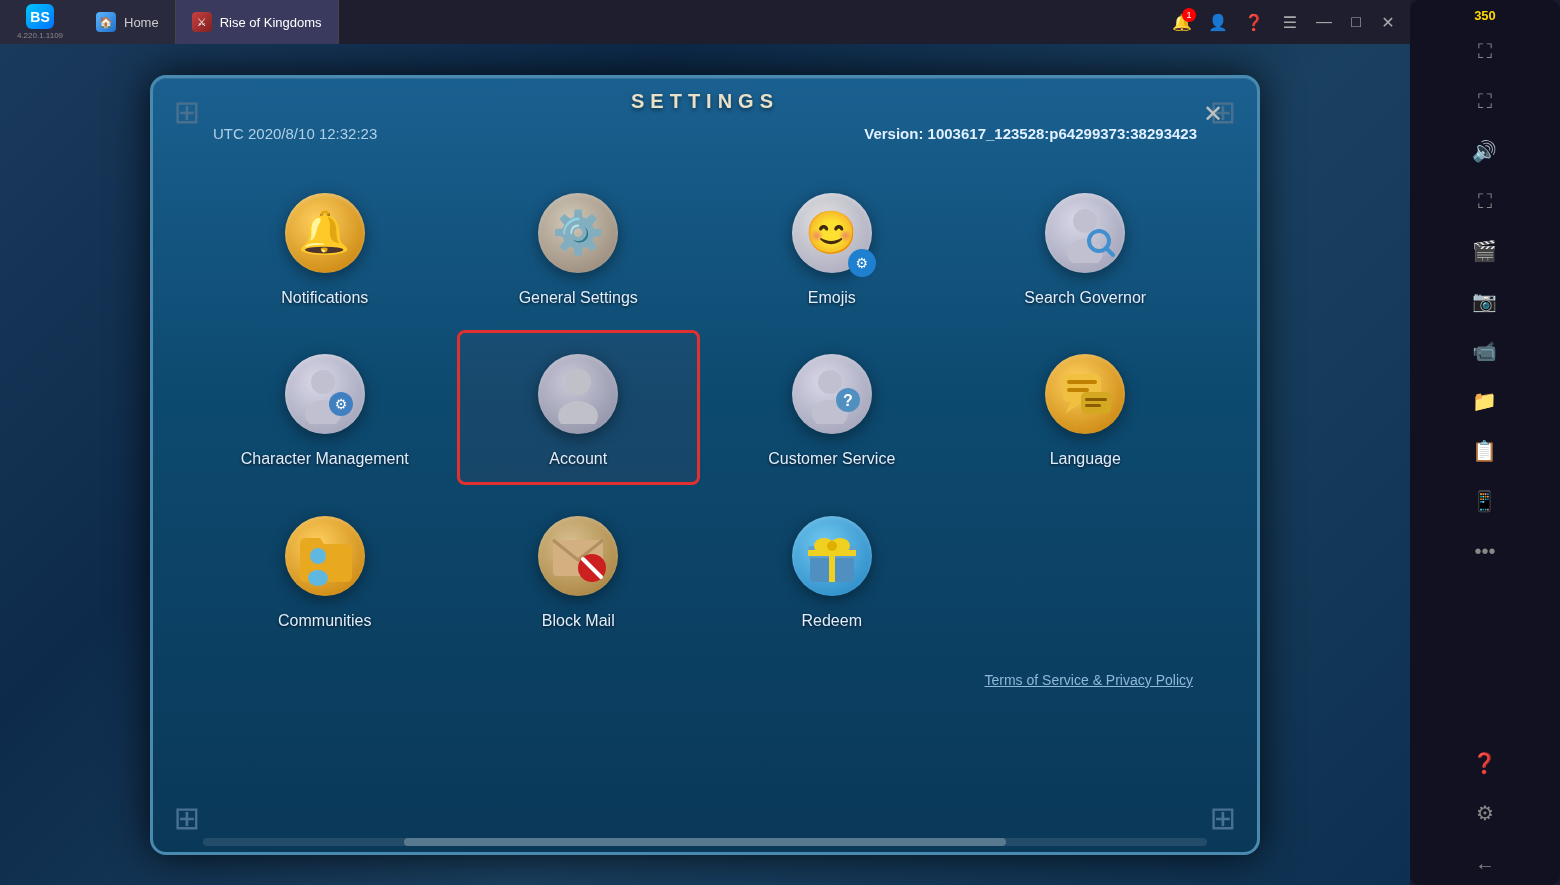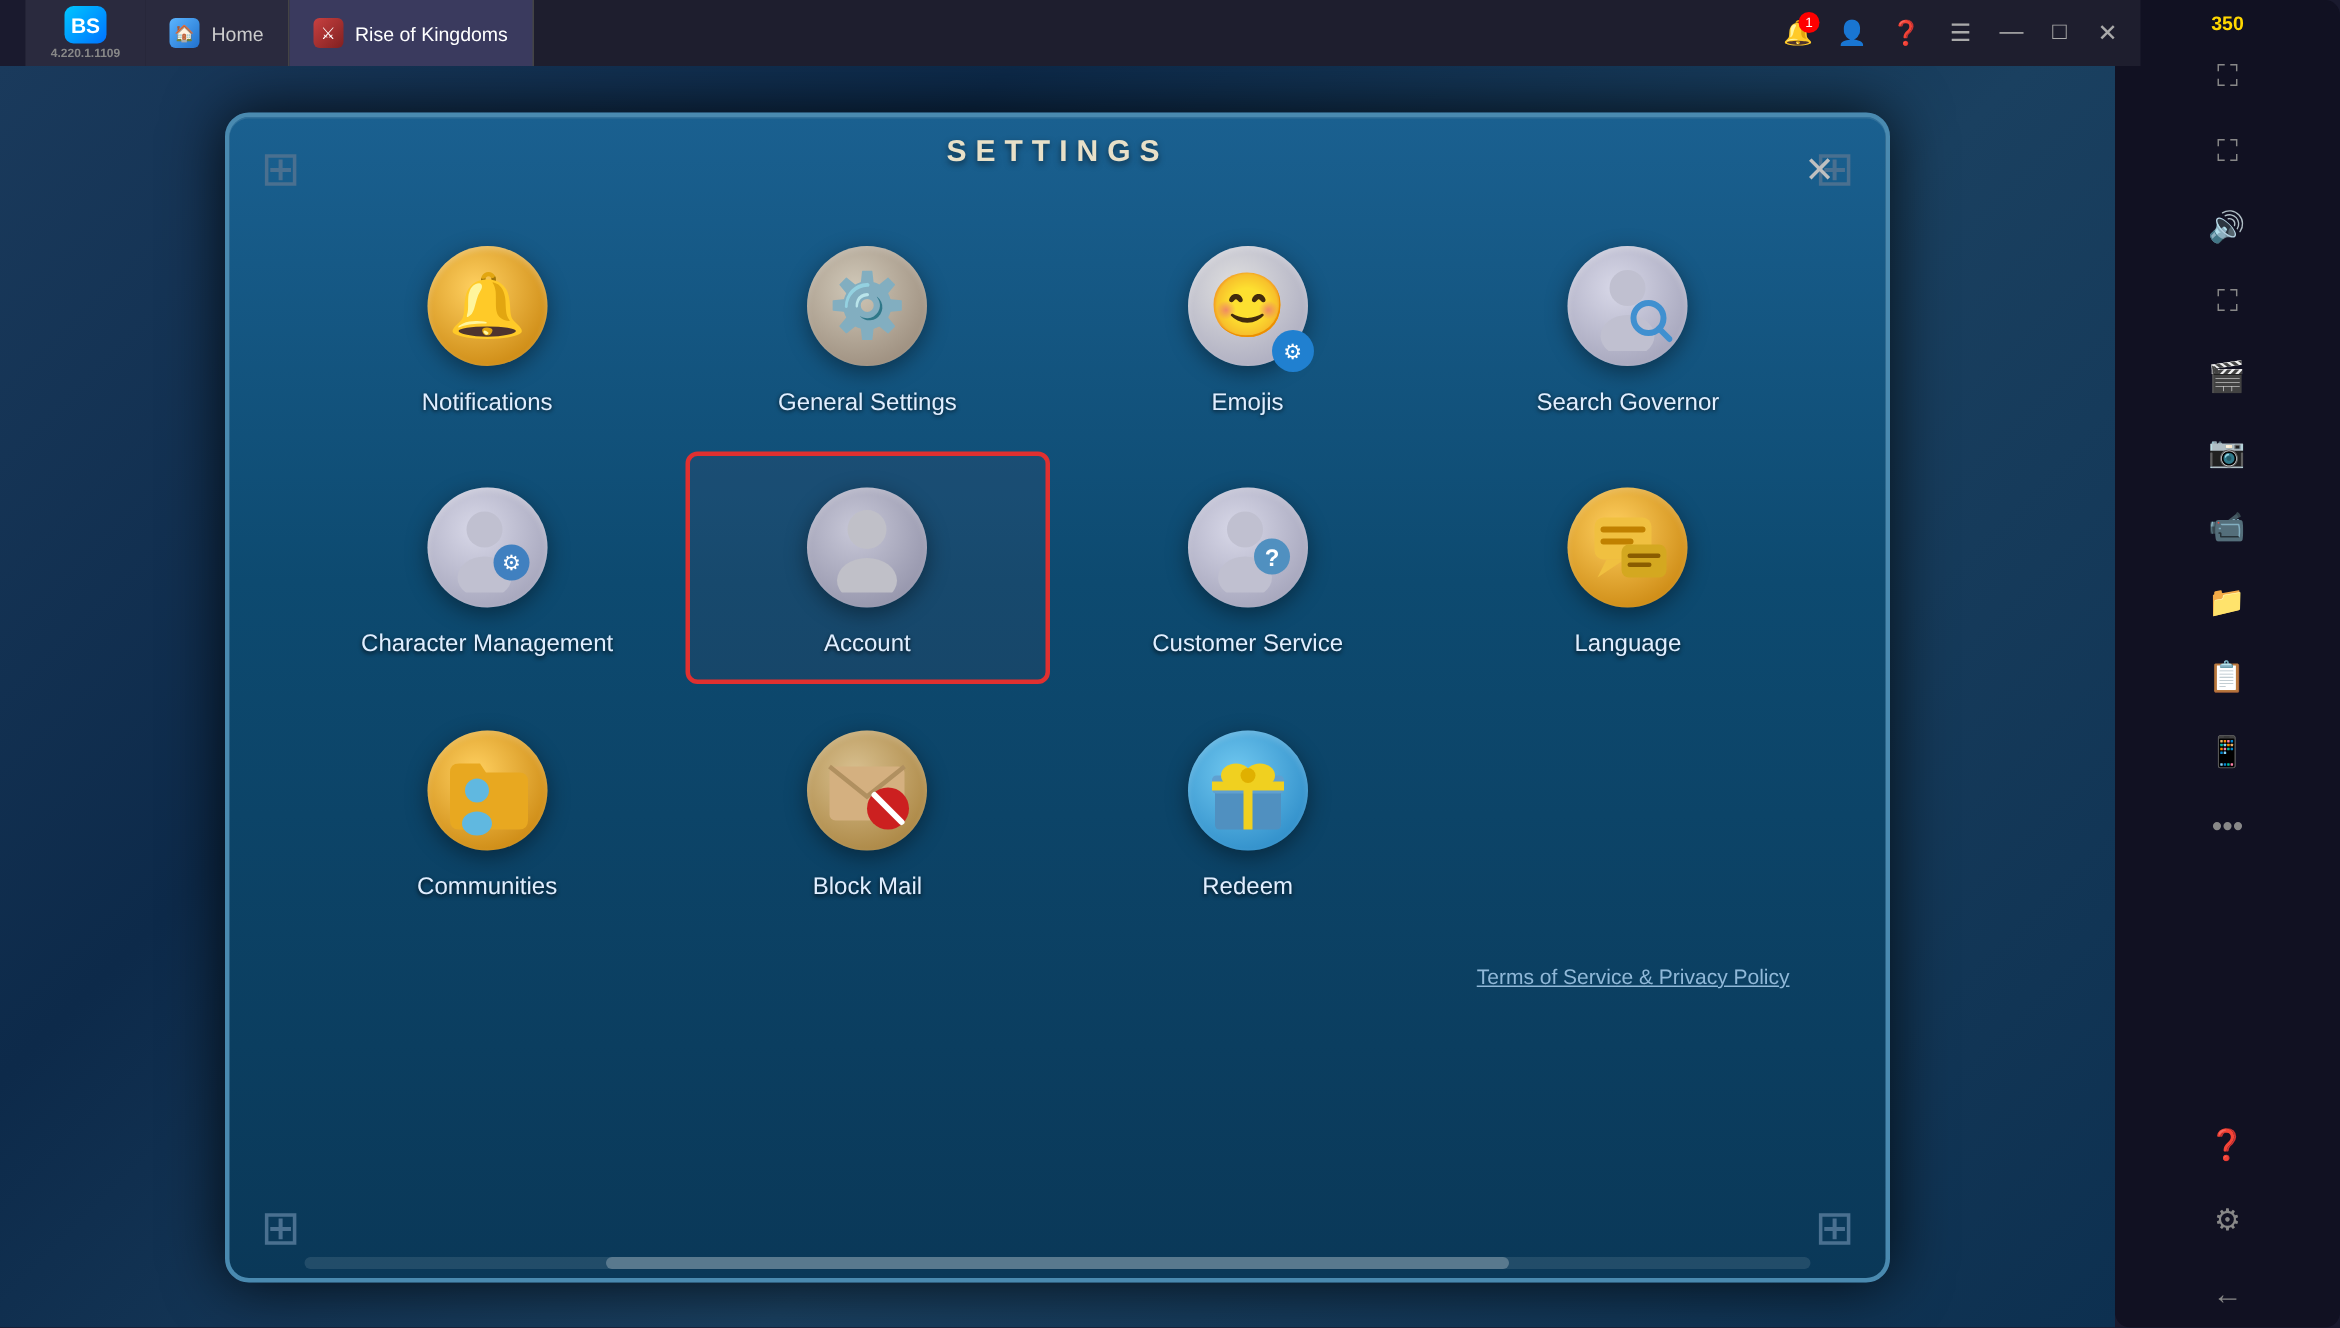--- a/index.html
+++ b/index.html
@@ -8,21 +8,21 @@
       height: 885px;
       background: #1a1a2e;
       font-family: Arial, sans-serif;
       overflow: hidden;
       position: relative;
     }
 
     
     .taskbar {
       position: absolute;
-      top: 0; left: 17px;
+      top: 0; left: 0;
       width: 1410px;
       height: 44px;
       background: #1e1e2e;
       display: flex;
       align-items: center;
       z-index: 100;
     }
     .bs-logo {
       width: 80px;
       height: 44px;
@@ -42,21 +42,20 @@
       align-items: center;
       justify-content: center;
       color: white;
       font-size: 14px;
       font-weight: bold;
     }
     .bs-version {
       font-size: 8px;
       color: #888;
       margin-top: 2px;
-      font-weight: bold;
     }
     .tab {
       height: 44px;
       display: flex;
       align-items: center;
       padding: 0 16px;
       background: #2a2a3e;
       border-right: 1px solid #444;
       font-size: 13px;
       color: #ccc;
@@ -432,20 +431,27 @@
 
     <div class="corner-deco tl">⊞</div>
     <div class="corner-deco tr">⊞</div>
     <div class="corner-deco bl">⊞</div>
     <div class="corner-deco br">⊞</div>
 
     <div class="dialog-title">SETTINGS</div>
 
     <div class="dialog-close">✕</div>
 
+    <div class="meta-info">
+      <span>UTC 2020/8/10 12:32:23</span>
+      <span class="meta-version">
+        <span>Version:</span>
+        <span>1003617_123528:p64299373:38293423</span>
+      </span>
+    </div>
 
     <div class="settings-grid">
 
       <div class="settings-item">
         <div class="item-icon">
           <div class="icon-bell">🔔</div>
         </div>
         <span class="item-label">Notifications</span>
       </div>
 

